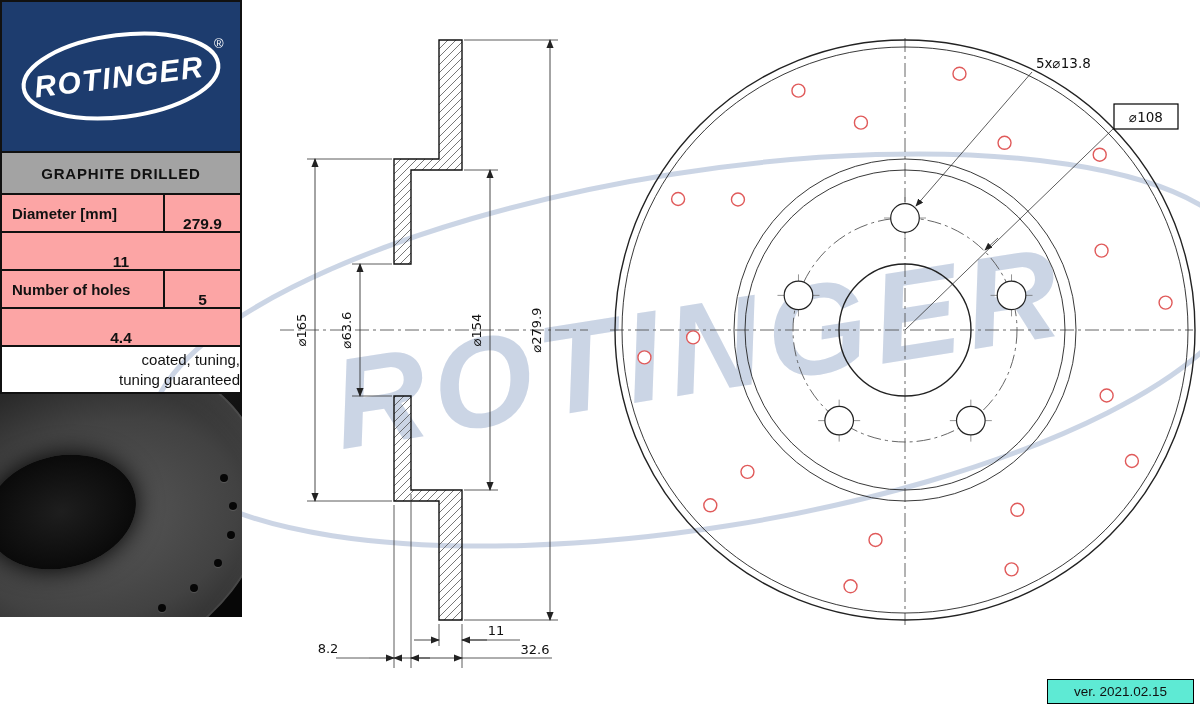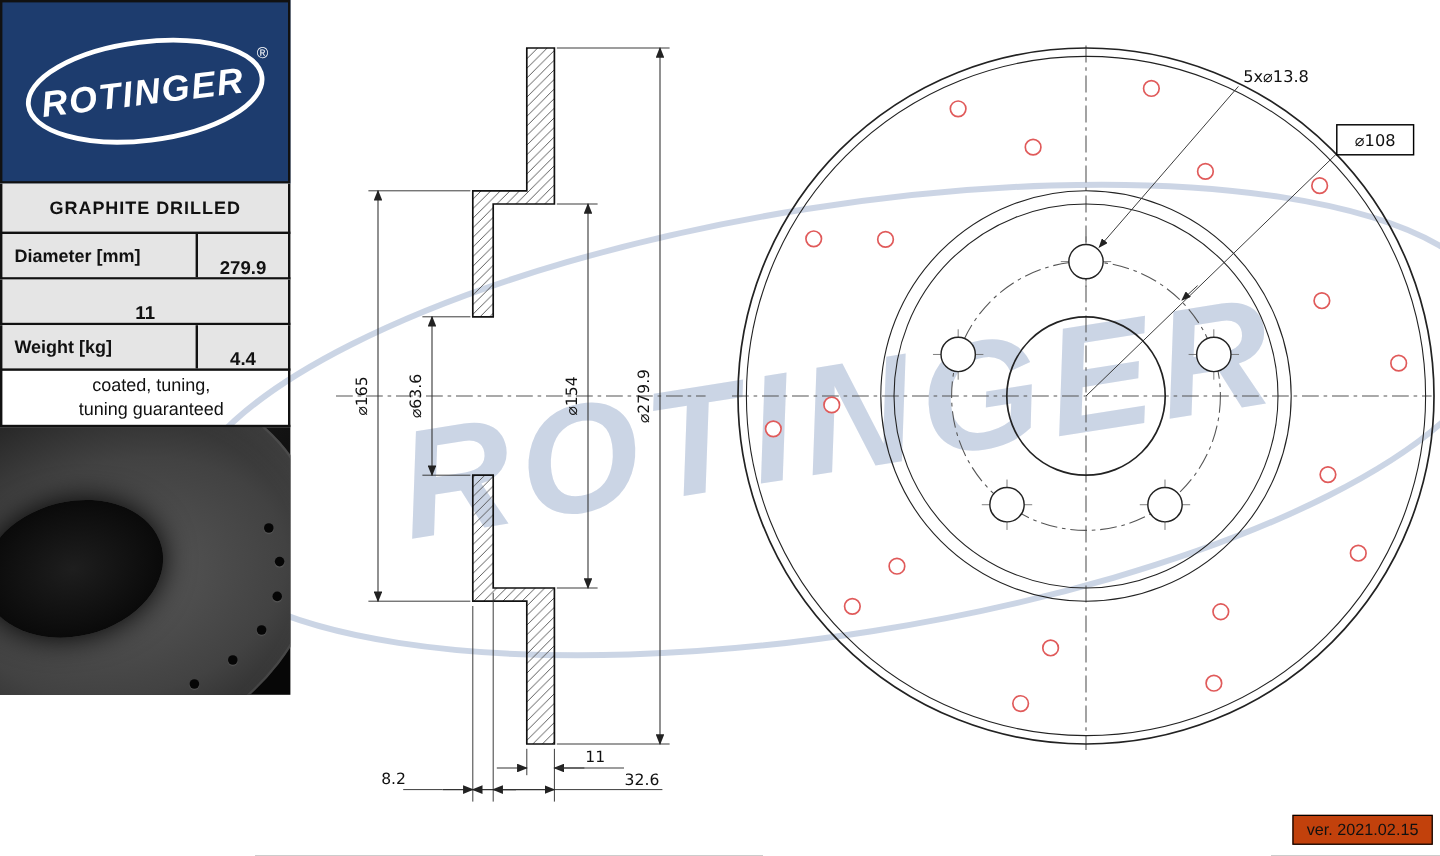--- a/index.html
+++ b/index.html
@@ -17,50 +17,50 @@
   .thin { fill:none; stroke:#222; stroke-width:0.9; }
   .cl   { fill:none; stroke:#555; stroke-width:0.9; stroke-dasharray:14 4 3 4; }
   .ext  { fill:none; stroke:#333; stroke-width:0.8; }
   .dim  { fill:none; stroke:#333; stroke-width:0.9; }
   .part { fill:url(#hatch); stroke:#111; stroke-width:1.4; }
   .dimtxt { font:13px "DejaVu Sans", sans-serif; fill:#111; text-anchor:middle; }
   .leadtxt { font:13.5px "DejaVu Sans", sans-serif; fill:#111; }
 
   
   #left-panel { position:absolute; left:0; top:0; width:242px; z-index:2; }
-  .cell { border:2px solid #111; border-top:none; background:#e5e5e5;
+  .cell { border:2px solid #111; border-top:none; background:#a3a3a3;
           display:flex; align-items:center; justify-content:center; }
   .logo-cell { height:153px; border-top:2px solid #111; background:#1d3c6e; }
   .tagline-cell { height:42px; font-size:15px; font-weight:bold; letter-spacing:0.8px; color:#111; }
   .code-cell { height:58px; font-size:26px; font-weight:bold; color:#111; letter-spacing:0.5px; }
-  .spec-row { display:flex; height:38px; border:2px solid #111; border-top:none; background:#e5e5e5; }
+  .spec-row { display:flex; height:38px; border:2px solid #111; border-top:none; background:#fca5a5; }
   .spec-label { width:163px; border-right:2px solid #111; display:flex; align-items:center;
                 padding-left:10px; font-size:15px; font-weight:bold; color:#111; }
   .spec-value { flex:1; display:flex; align-items:center; justify-content:center;
                 font-size:15.5px; font-weight:bold; color:#111;margin-top:22px; }
   .note-cell { height:47px; background:transparent; font-size:15px; color:#111;
-               flex-direction:column; align-items:center; justify-content:center;
+               flex-direction:column; align-items:flex-end; justify-content:center;
                padding-left:10px; line-height:20px; }
 
   
   .photo { position:relative; width:242px; height:223px; overflow:hidden;
            background:linear-gradient(135deg,#6e6e6e 0%,#3a3a3a 16%,#141414 48%,#070707 80%); }
   .photo-disc { position:absolute; left:-150px; top:-45px; width:420px; height:330px; border-radius:50%;
                 transform:rotate(-14deg);
                 background:radial-gradient(ellipse at 60% 55%, #585858 0%, #424242 38%, #262626 62%, #0e0e0e 82%);
                 box-shadow: inset 0 0 0 2px rgba(255,255,255,0.07), inset 0 14px 30px rgba(255,255,255,0.09); }
   .photo-hub { position:absolute; left:-15px; top:62px; width:152px; height:112px; border-radius:50%;
                background:radial-gradient(ellipse at center,#1e1e1e 0%,#0a0a0a 70%);
                box-shadow:0 0 26px #000; transform:rotate(-14deg); }
   .photo-hole { position:absolute; width:8px; height:8px; border-radius:50%;
                 background:#060606; box-shadow:0 1px 1px rgba(255,255,255,0.12); }
 
   
-  #version-box { position:absolute; right:6px; bottom:9px; z-index:3; background:#c2410c;
-                 border:1.5px solid #000; padding:4px 11px; font-size:13.5px; color:#111; }
+  #version-box { position:absolute; right:6px; bottom:9px; z-index:3; background:#5eead4;
+                 border:1.5px solid #000; padding:4px 26px; font-size:13.5px; color:#111; }
 </style>
 </head>
 <body>
 
 <div id="page">
 
   <svg id="wm-svg" viewBox="0 0 1200 713">
     <g transform="rotate(-9 700 350)" opacity="0.8">
       <ellipse cx="700" cy="350" rx="555" ry="178" fill="none" stroke="#bfcbdf" stroke-width="5"></ellipse>
       <text x="700" y="392" text-anchor="middle" font-size="128" font-weight="bold" font-style="italic" letter-spacing="8" fill="#bfcbdf" font-family="Liberation Sans, sans-serif">ROTINGER</text>
@@ -176,21 +176,24 @@
 
     <div>
         <div class="spec-row">
           <div class="spec-label">Diameter [mm]</div>
           <div class="spec-value">279.9</div>
         </div>
         <div class="spec-row">
           <div class="spec-value">11</div>
         </div>
         <div class="spec-row">
-          <div class="spec-label">Weight [kg]</div>
+          <div class="spec-label">Number of holes</div>
+          <div class="spec-value">5</div>
+        </div>
+        <div class="spec-row">
           <div class="spec-value">4.4</div>
         </div>
       </div>
 
     <div class="cell note-cell">
       <span>coated, tuning,</span>
       <span>tuning guaranteed</span>
     </div>
 
     <div class="photo">

